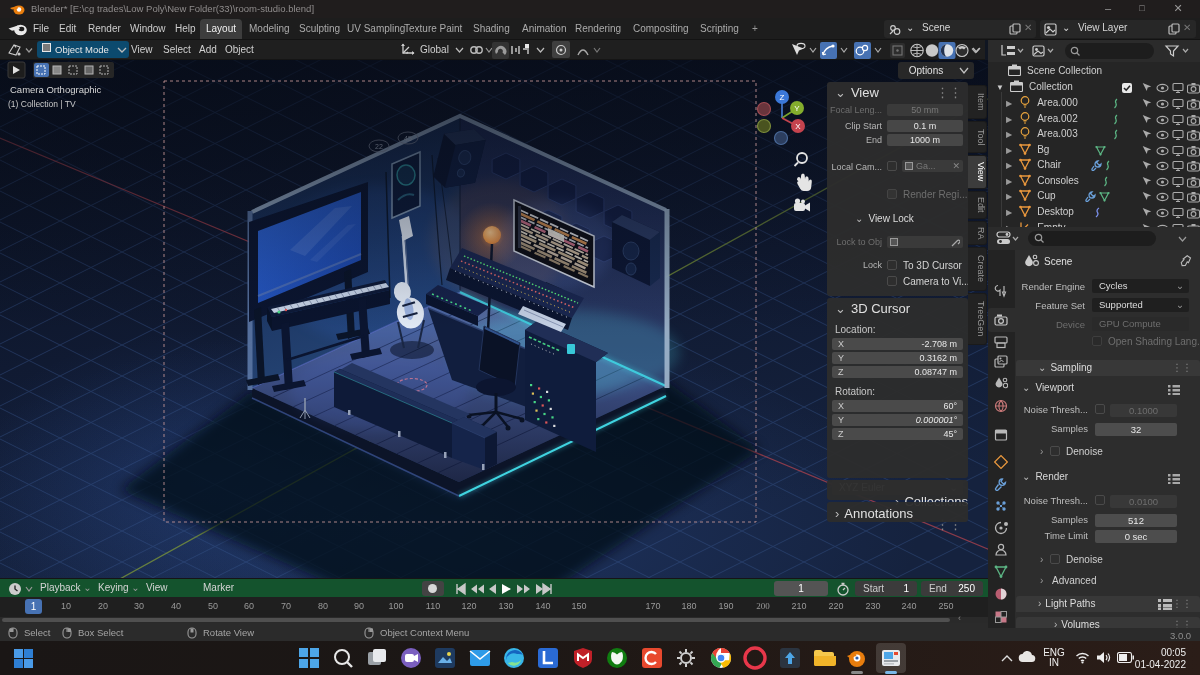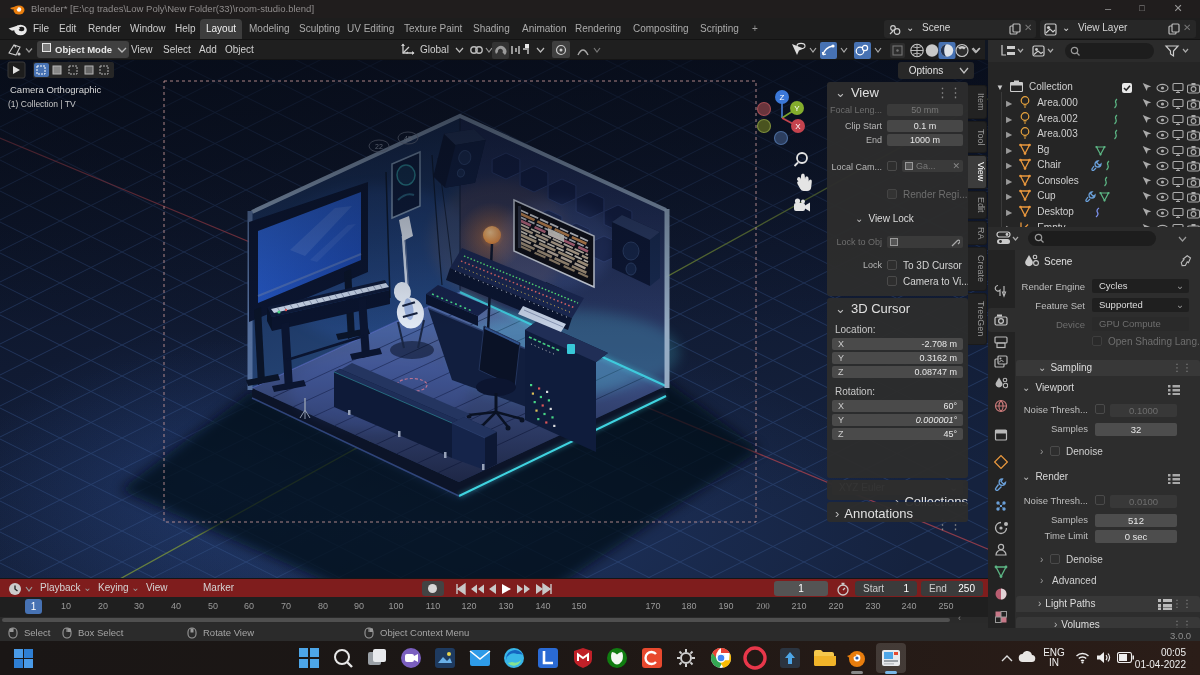--- a/index.html
+++ b/index.html
@@ -35,21 +35,21 @@
 .chk { position:absolute; width:10px; height:10px; background:#2e2e2e; border:1px solid #4a4a4a; border-radius:2px; }
 
 #npanel { left:827px; top:82px; width:141px; height:441px; }
 .npnl { position:absolute; left:0; width:141px; background:rgba(45,45,45,0.96); border-radius:3px; }
 .nhdr { color:#e0e0e0; font-size:13px; padding:3px 0 2px 8px; }
 .nlabel { position:absolute; font-size:9px; color:#b5b5b5; text-align:right; }
 .nfield { position:absolute; height:12px; background:#474747; border-radius:2px; color:#e8e8e8; font-size:9px; text-align:center; line-height:12px; }
 .ntab { position:absolute; left:968px; width:19px; background:#222222; color:#999999; font-size:9px; border-radius:0 3px 3px 0; writing-mode:vertical-rl; text-align:center; border:1px solid #1a1a1a; border-left:none;}
 .ntab.active { background:#3c3c3c; color:#ffffff; }
 
-#tl-hdr { left:0; top:578px; width:988px; height:19px; background:#7f1d1d; border-top:1px solid #151515;}
+#tl-hdr { left:0; top:578px; width:988px; height:19px; background:#14532d; border-top:1px solid #151515;}
 #tl-ruler { left:0; top:597px; width:988px; height:20px; background:#1f1f1f; }
 #tl-scroll { left:0; top:617px; width:988px; height:6px; background:#2a2a2a; }
 .rnum { position:absolute; top:4px; font-size:9px; color:#9a9a9a; transform:translateX(-50%); }
 
 #statusbar { left:0; top:623px; width:1200px; height:18px; background:#2b2b2b; color:#a5a5a5; font-size:9.5px; z-index:1; }
 
 #taskbar { left:0; top:641px; width:1200px; height:34px; background:linear-gradient(90deg,#1a1615 0%, #1c1715 40%, #241a16 70%, #2b1d18 100%); }
 .tbico { position:absolute; top:5px; width:24px; height:24px; }
 </style>
 </head>
@@ -488,21 +488,21 @@
       <path d="M0.5 6.5 L10 3.5 L12 7 L4 8.8 Z" fill="#e8e8e8"></path>
     </svg>
     <span class="menu" style="left:33px;">File</span>
     <span class="menu" style="left:59px;">Edit</span>
     <span class="menu" style="left:88px;">Render</span>
     <span class="menu" style="left:130px;">Window</span>
     <span class="menu" style="left:175px;">Help</span>
     <span class="wstab active" style="left:200px;">Layout</span>
     <span class="wstab" style="left:243px;">Modeling</span>
     <span class="wstab" style="left:293px;">Sculpting</span>
-    <span class="wstab" style="left:341px;">UV Editing</span>
+    <span class="wstab" style="left:341px;">UV Sampling</span>
     <span class="wstab" style="left:398px;">Texture Paint</span>
     <span class="wstab" style="left:467px;">Shading</span>
     <span class="wstab" style="left:516px;">Animation</span>
     <span class="wstab" style="left:569px;">Rendering</span>
     <span class="wstab" style="left:627px;">Compositing</span>
     <span class="wstab" style="left:694px;">Scripting</span>
     <span class="menu" style="left:752px;color:#999;">+</span>
     <div class="selbox" style="left:884px;width:152px;">
       <svg class="abs" style="left:4px;top:3px" width="13" height="13" viewBox="0 0 13 13">
         <circle cx="5" cy="5" r="2.3" fill="none" stroke="#ccc" stroke-width="1.2"></circle>
@@ -531,21 +531,21 @@
         </svg>
       <span class="abs" style="left:143px;top:2px;color:#777;">✕</span>
     </div>
   </div>
   <div class="abs" id="toolhdr">
     <svg class="abs" style="left:7px;top:3px" width="28" height="15" viewBox="0 0 28 15">
       <path d="M2 10 L7 2 L13 4 L9 12 Z M7 2 L9 4.5 M2 10 l3 1" fill="none" stroke="#ccc" stroke-width="1.1"></path>
       <circle cx="12" cy="11" r="1.6" fill="#ccc"></circle>
       <path d="M19 5.5 l3 3.5 3 -3.5" fill="none" stroke="#999" stroke-width="1.2"></path>
     </svg>
-    <div class="abs" style="left:37px;top:1px;width:92px;height:17px;background:#404040;border-radius:3px;font-weight:bold;">
+    <div class="abs" style="left:37px;top:1px;width:92px;height:17px;background:#0c4a6e;border-radius:3px;">
       <span class="abs" style="left:5px;top:2px;width:9px;height:9px;border:1.5px solid #e8e8e8;background:#7a7a7a;"></span>
       <span class="abs" style="left:18px;top:3px;color:#e8e8e8;font-size:9.5px;">Object Mode</span>
       <svg class="abs" style="left:80px;top:6px" width="10" height="8">
           <path d="M1 1 l4 4 4 -4" fill="none" stroke="#bbb" stroke-width="1.3"></path>
         </svg>
     </div>
     <span class="th" style="left:131px;">View</span>
     <span class="th" style="left:163px;">Select</span>
     <span class="th" style="left:199px;">Add</span>
     <span class="th" style="left:225px;">Object</span>
@@ -638,20 +638,25 @@
           <circle cx="4.5" cy="4.5" r="3.2" fill="none" stroke="#999" stroke-width="1.2"></circle>
           <path d="M7 7 l2.5 2.5" stroke="#999" stroke-width="1.2"></path>
         </svg>
     </div>
     <svg class="abs" style="left:176px;top:4px" width="32" height="14" viewBox="0 0 32 14">
       <path d="M2 2 h12 l-4.5 5 v5 l-3 -2 v-3 z" fill="none" stroke="#ccc" stroke-width="1.2"></path>
       <path d="M19 5 l2.5 3 2.5 -3" fill="none" stroke="#aaa" stroke-width="1.2"></path>
     </svg>
   </div>
   <div class="abs" id="outliner">
+      <div class="orow" style="top:2px;"><span style="margin-left:20px;"><svg width="13" height="12" viewBox="0 0 13 12">
+            <rect x="0.5" y="2.5" width="12" height="9" rx="1" fill="none" stroke="#ccc" stroke-width="1.1"></rect>
+            <rect x="0.5" y="2.5" width="12" height="3" fill="#ccc"></rect>
+            <rect x="4" y="0.5" width="5" height="2" fill="#ccc"></rect>
+          </svg></span><span class="olbl">Scene Collection</span></div>
       <div class="orow" style="top:18px;"><span style="margin-left:8px;color:#ccc;font-size:8px;vertical-align:2px;">▼</span><span style="margin-left:6px;"><svg width="13" height="12" viewBox="0 0 13 12">
             <rect x="0.5" y="2.5" width="12" height="9" rx="1" fill="none" stroke="#ccc" stroke-width="1.1"></rect>
             <rect x="0.5" y="2.5" width="12" height="3" fill="#ccc"></rect>
             <rect x="4" y="0.5" width="5" height="2" fill="#ccc"></rect>
           </svg></span><span class="olbl">Collection</span><span style="position:absolute;left:134px;top:3px;width:10px;height:10px;background:#e8e8e8;border-radius:2px;"><svg width="10" height="10" viewBox="0 0 10 10">
             <path d="M2 5 l2.2 2.2 L8 2.8" fill="none" stroke="#222" stroke-width="1.6"></path>
           </svg></span><svg style="position:absolute;left:152px;top:2px" width="12" height="12" viewBox="0 0 12 12">
           <path d="M3 1 l4.5 9 1 -4 4 -1 z" fill="#ababab" transform="scale(0.9)"></path>
         </svg><svg style="position:absolute;left:168px;top:2px" width="13" height="12" viewBox="0 0 13 12">
           <ellipse cx="6.5" cy="6" rx="5.5" ry="3.6" fill="none" stroke="#ababab" stroke-width="1.1"></ellipse>

